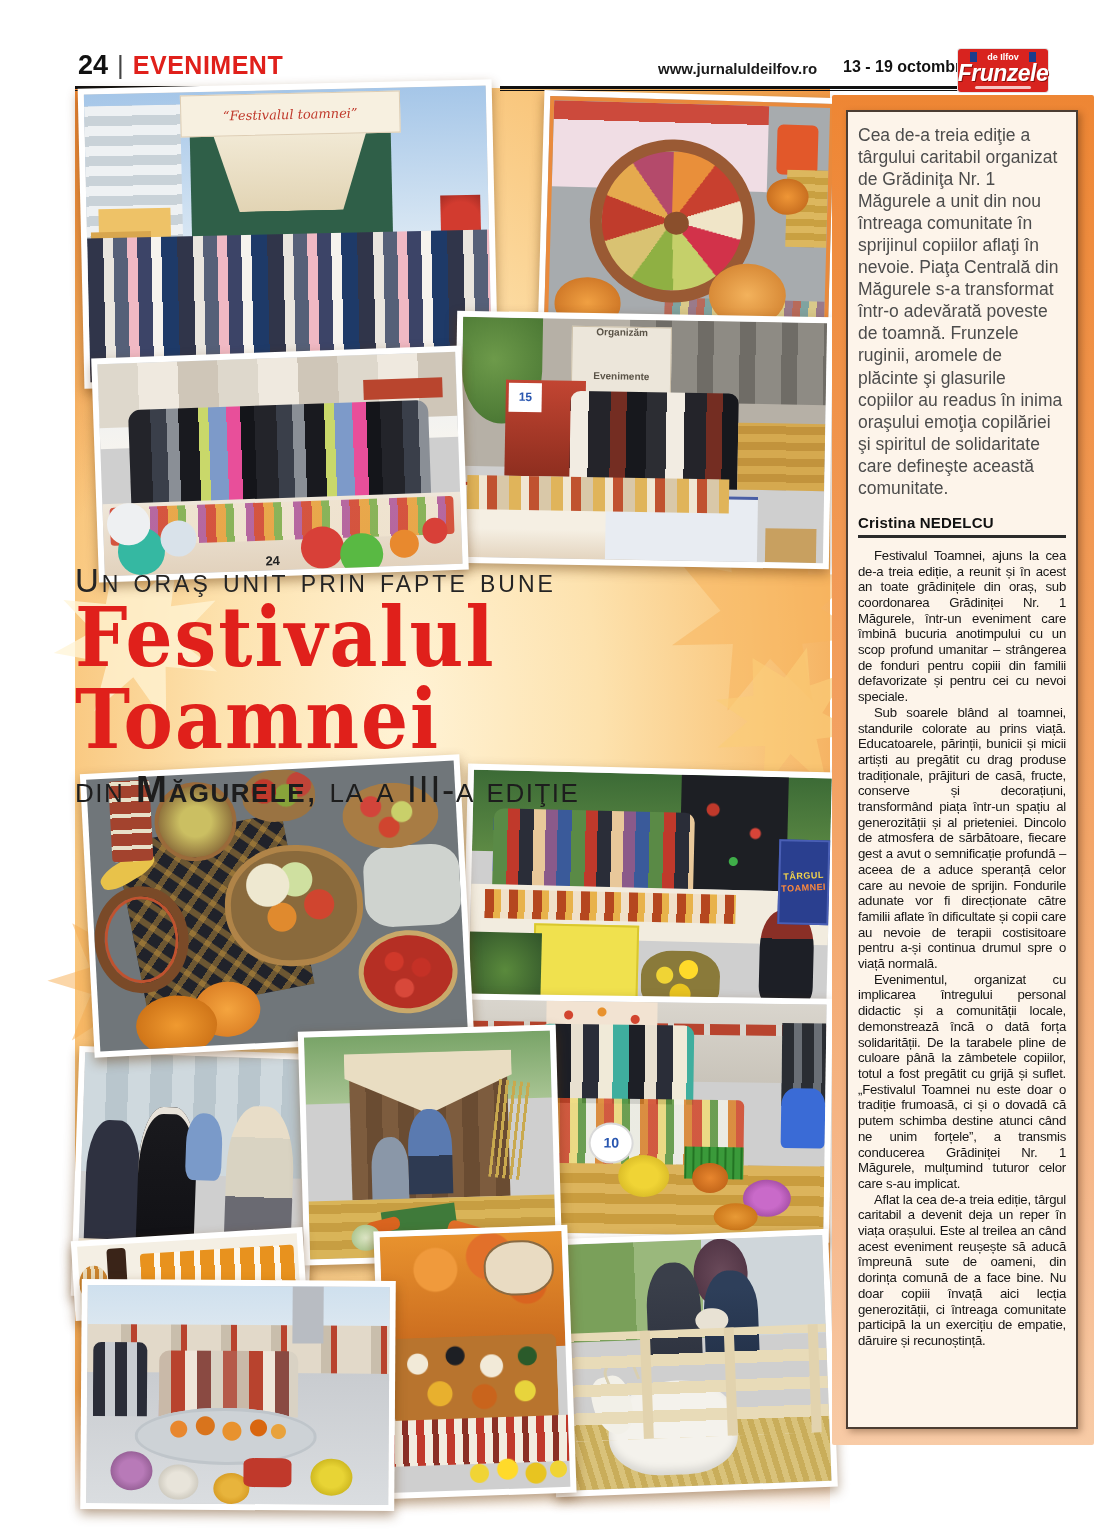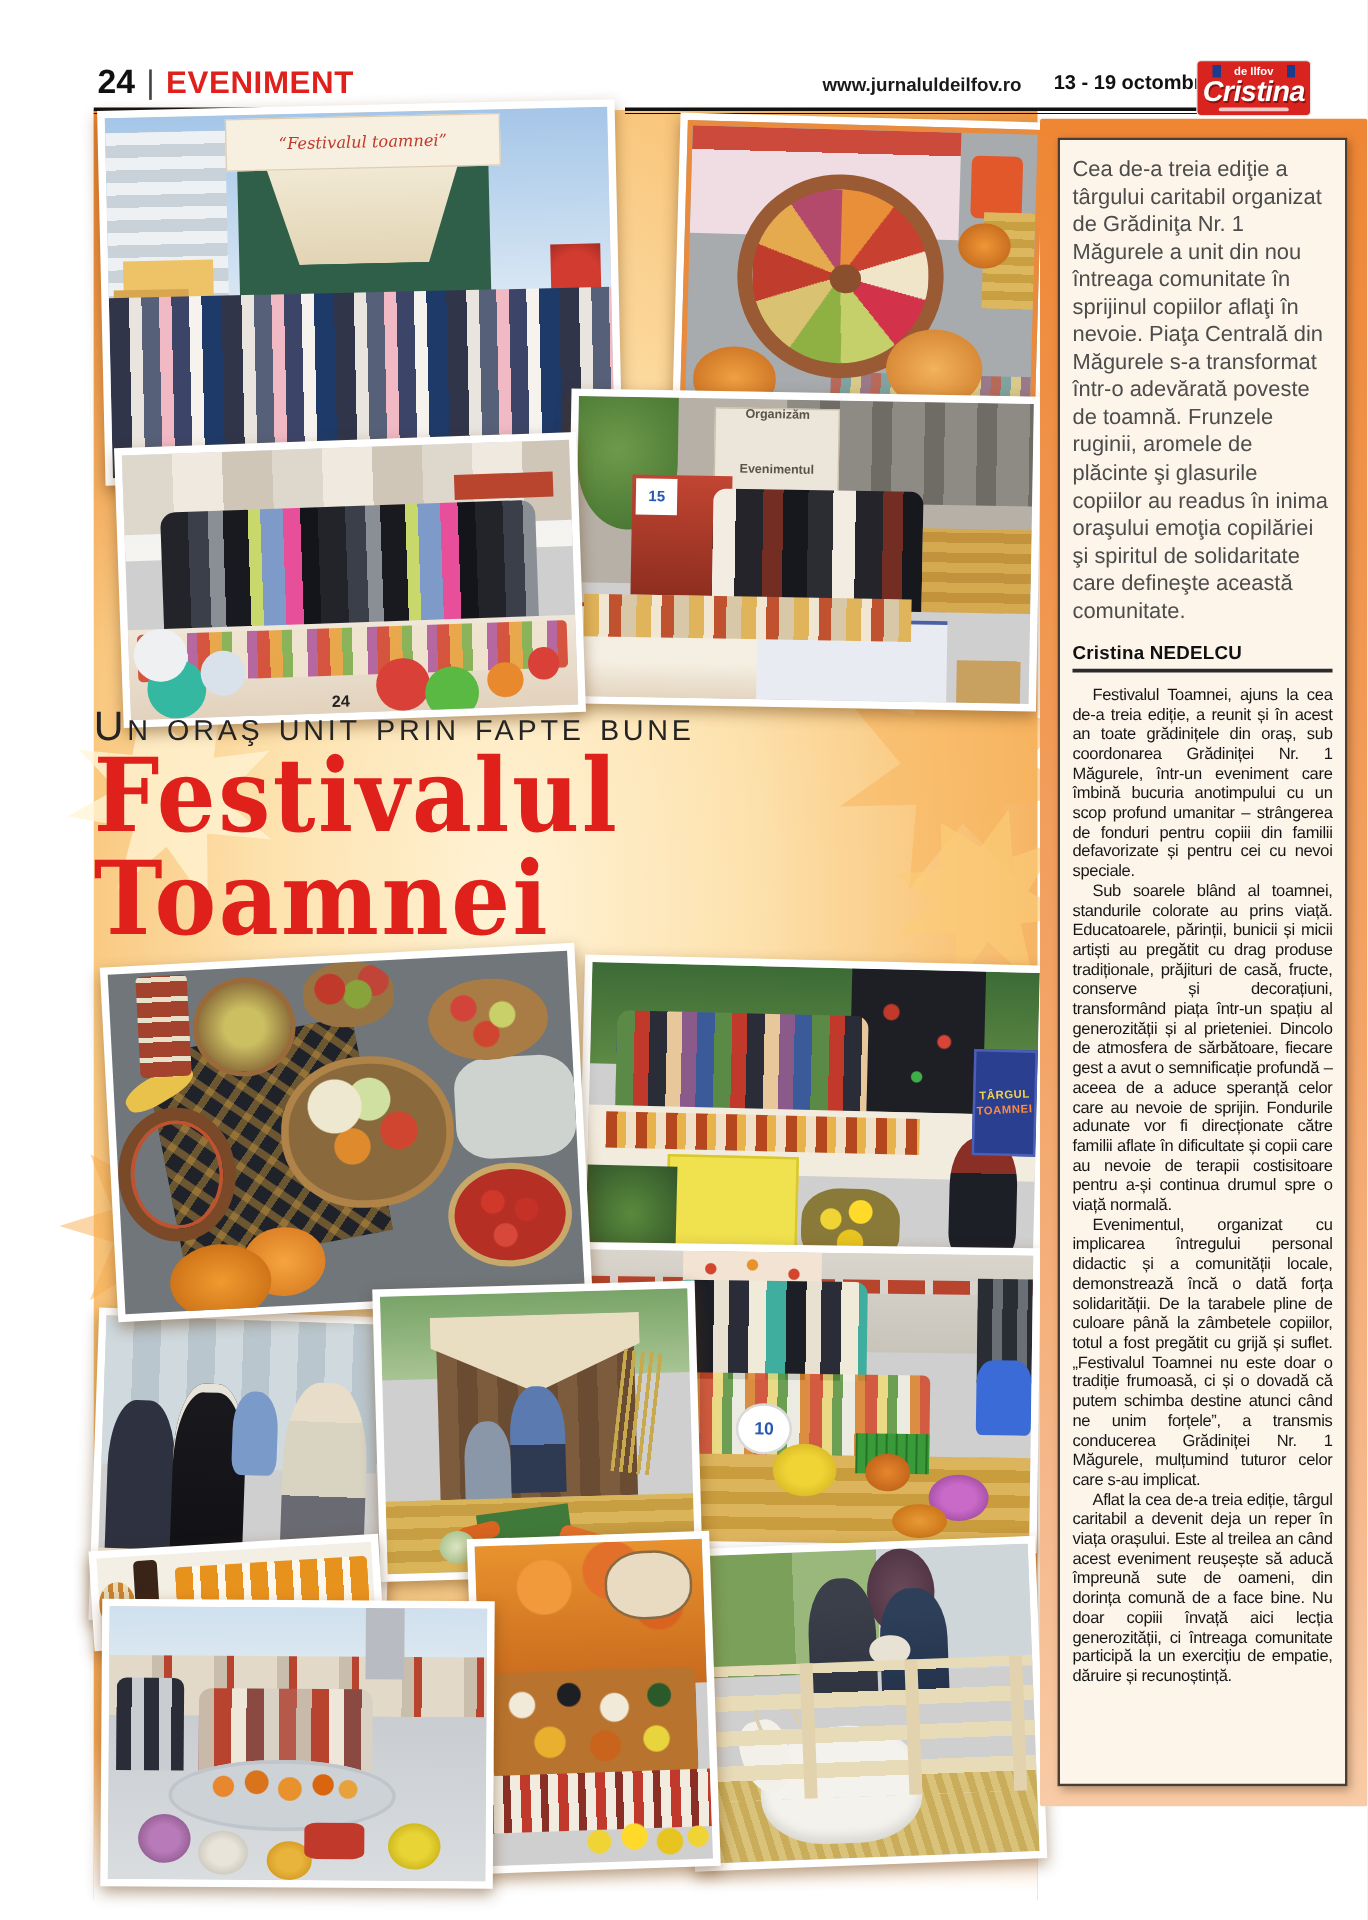--- a/index.html
+++ b/index.html
@@ -271,33 +271,36 @@
     <span class="pgnum">24</span>
     <span class="pipe">|</span>
     <span class="section">EVENIMENT</span>
   </div>
   <div class="rule rule-l"></div>
   <div class="rule rule-r"></div>
   <div class="site">www.jurnaluldeilfov.ro</div>
   <div class="date">13 - 19 octombrie 2025</div>
   <div class="logo">
     <span class="logo-top">de Ilfov</span>
-    <span class="logo-main">Cristina</span>
+    <span class="logo-main">Frunzele</span>
     <span class="logo-sub"></span>
   </div>
 
   <div class="collage">
     <div class="leaf leaf1"></div>
     <div class="leaf leaf2"></div>
     <div class="leaf leaf3"></div>
     <div class="leaf leaf4"></div>
 
     <div class="headline">
       <div class="kicker">Un oraş unit prin fapte bune</div>
       <span class="title">Festivalul Toamnei</span>
+      <div class="subtitle">
+        <span>din </span><span class="plc">Măgurele</span><span>, la a III-a ediţie</span>
+      </div>
     </div>
 
     <div class="ph" id="ph1" title="Copii și educatoare în fața scenei Festivalul Toamnei">
       <div class="im">
         <div class="s-sky"></div>
         <div class="s-bld"></div>
         <div class="s-bldy"></div>
         <div class="s-stage"></div>
         <div class="s-canopy"></div>
         <div class="s-ban">
@@ -341,21 +344,21 @@
         <div class="b-num">24</div>
       </div>
     </div>
 
     <div class="ph" id="ph4" title="Comunitatea la mesele cu produse tradiționale">
       <div class="im">
         <div class="c-bld"></div>
         <div class="c-win"></div>
         <div class="c-sign">
           <span>Organizăm</span>
-          <span>Evenimentul</span>
+          <span>Evenimente</span>
           <span>542.504.</span>
         </div>
         <div class="c-tree"></div>
         <div class="c-red"></div>
         <div class="c-14">15</div>
         <div class="c-people"></div>
         <div class="c-hay"></div>
         <div class="c-t1"></div>
         <div class="c-t2"></div>
         <div class="c-prod"></div>

